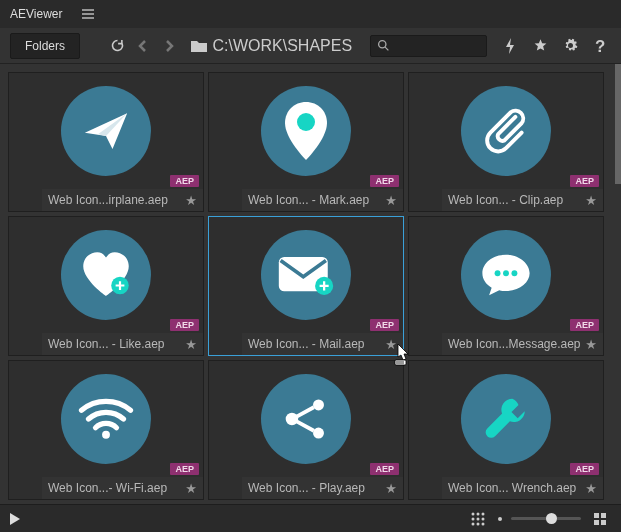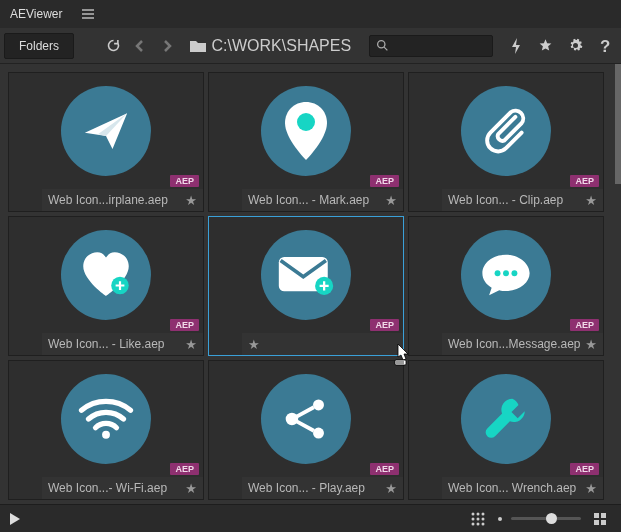--- a/index.html
+++ b/index.html
@@ -19,21 +19,21 @@
     padding: 6px 10px;
     gap: 20px;
   }
   .titlebar .title { color: #ddd; font-size: 12px; }
   .titlebar .menu-icon { color: #bbb; cursor: pointer; }
   .toolbar {
     height: 36px;
     background: #333333;
     display: flex;
     align-items: center;
-    padding: 0 4px;
+    padding: 0 10px;
     gap: 6px;
     border-bottom: 1px solid #222;
   }
   .btn-folders {
     background: #232323;
     border: 1px solid #1a1a1a;
     color: #ddd;
     padding: 5px 14px;
     font-size: 12px;
     cursor: pointer;
@@ -316,20 +316,21 @@
             <svg width="58" height="44" viewBox="0 0 64 48">
               <rect x="2" y="4" width="54" height="38" rx="6" fill="#ffffff"></rect>
               <path d="M4 8l25 18L54 8" fill="none" stroke="#3b7a94" stroke-width="4"></path>
               <circle cx="52" cy="36" r="10" fill="#17d5c4"></circle>
               <path d="M52 31v10M47 36h10" stroke="#fff" stroke-width="2.5"></path>
             </svg>
           </div>
       <div class="badge">AEP</div>
     </div>
     <div class="caption">
+      <span class="label">Web Icon... - Mail.aep</span>
       <span class="star">★</span>
     </div>
       </div>
       <div class="cell">
     <div class="thumb">
       <div class="circle">
             <svg width="54" height="48" viewBox="0 0 64 56">
               <path d="M32 4C16 4 4 14 4 26c0 7 4 13 11 17l-3 9 12-6c3 1 5 1 8 1 16 0 28-10 28-21S48 4 32 4z" fill="#ffffff"></path>
               <circle cx="22" cy="26" r="3.5" fill="#17d5c4"></circle>
               <circle cx="32" cy="26" r="3.5" fill="#17d5c4"></circle>

